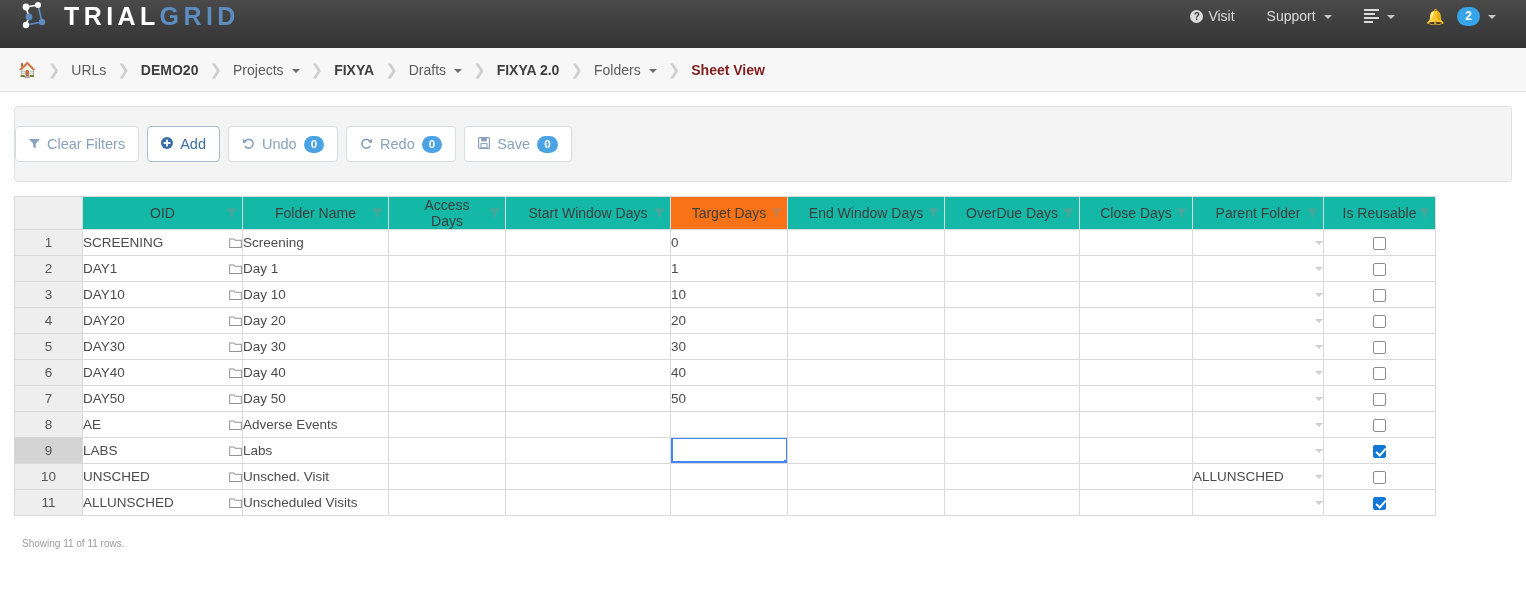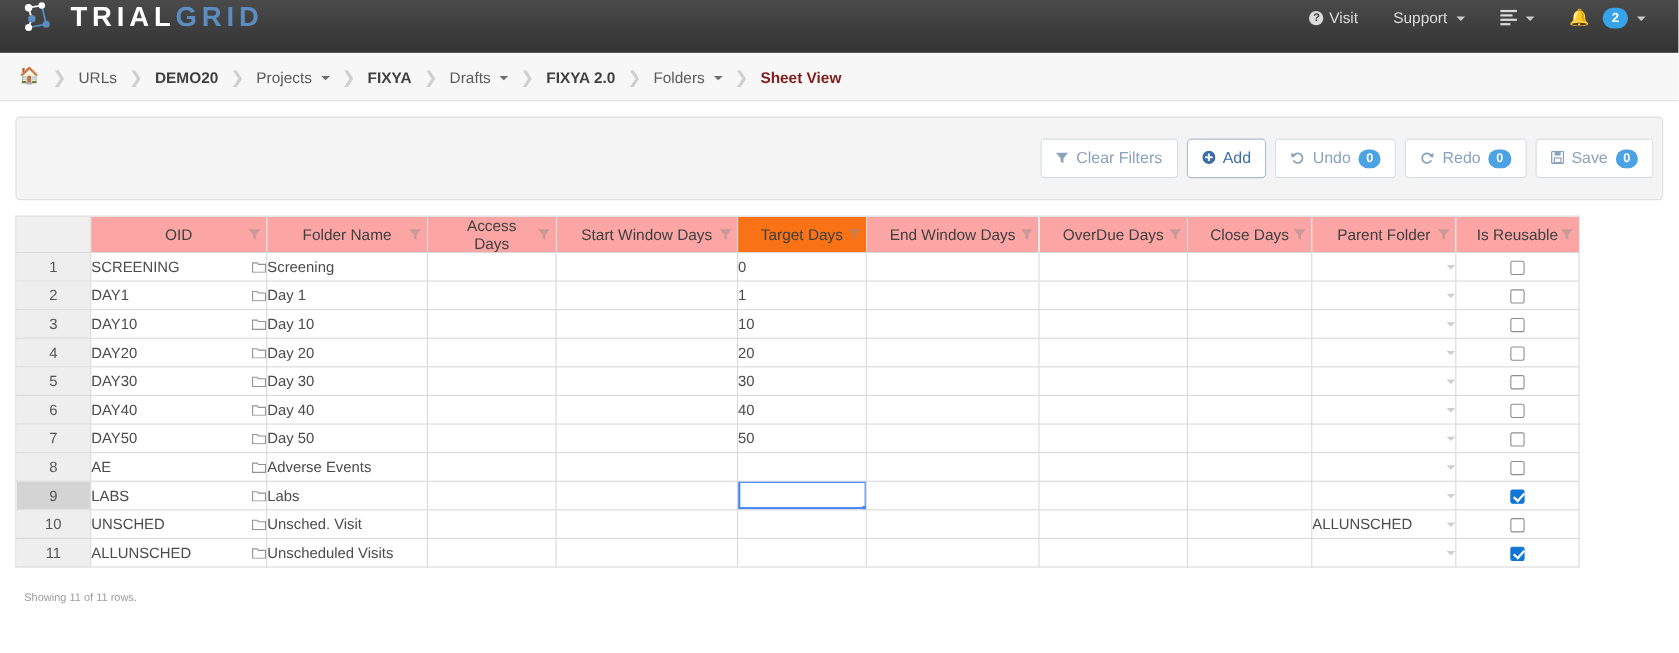--- a/index.html
+++ b/index.html
@@ -138,21 +138,20 @@
 
   
   .panel-wrap { padding: 14px 14px 0 14px; }
   .action-panel {
     background: #f4f4f4;
     border: 1px solid #e0e0e0;
     border-radius: 4px;
     height: 76px;
     display: flex;
     align-items: center;
-    justify-content: flex-end;
     padding-right: 8px;
   }
   .btn-group { display: flex; gap: 8px; }
   .btn {
     background: #ffffff;
     border: 1px solid #d6dde4;
     border-radius: 4px;
     height: 36px;
     padding: 0 13px;
     display: inline-flex;
@@ -184,21 +183,21 @@
     font-size: 13.5px;
     color: #4b4b4b;
   }
   table.grid th, table.grid td {
     border: 1px solid #d9d9d9;
     height: 26px;
     padding: 0;
     overflow: hidden;
   }
   table.grid thead th {
-    background: #fca5a5;
+    background: #14b8a6;
     height: 30px;
     font-weight: 400;
     color: #3f3f3f;
     font-size: 14px;
     position: relative;
     text-align: center;
   }
   table.grid thead th.active { background: #f97316; }
   table.grid thead th.corner { background: #efefef; }
   .th-label { display: block; padding: 0 18px; }

